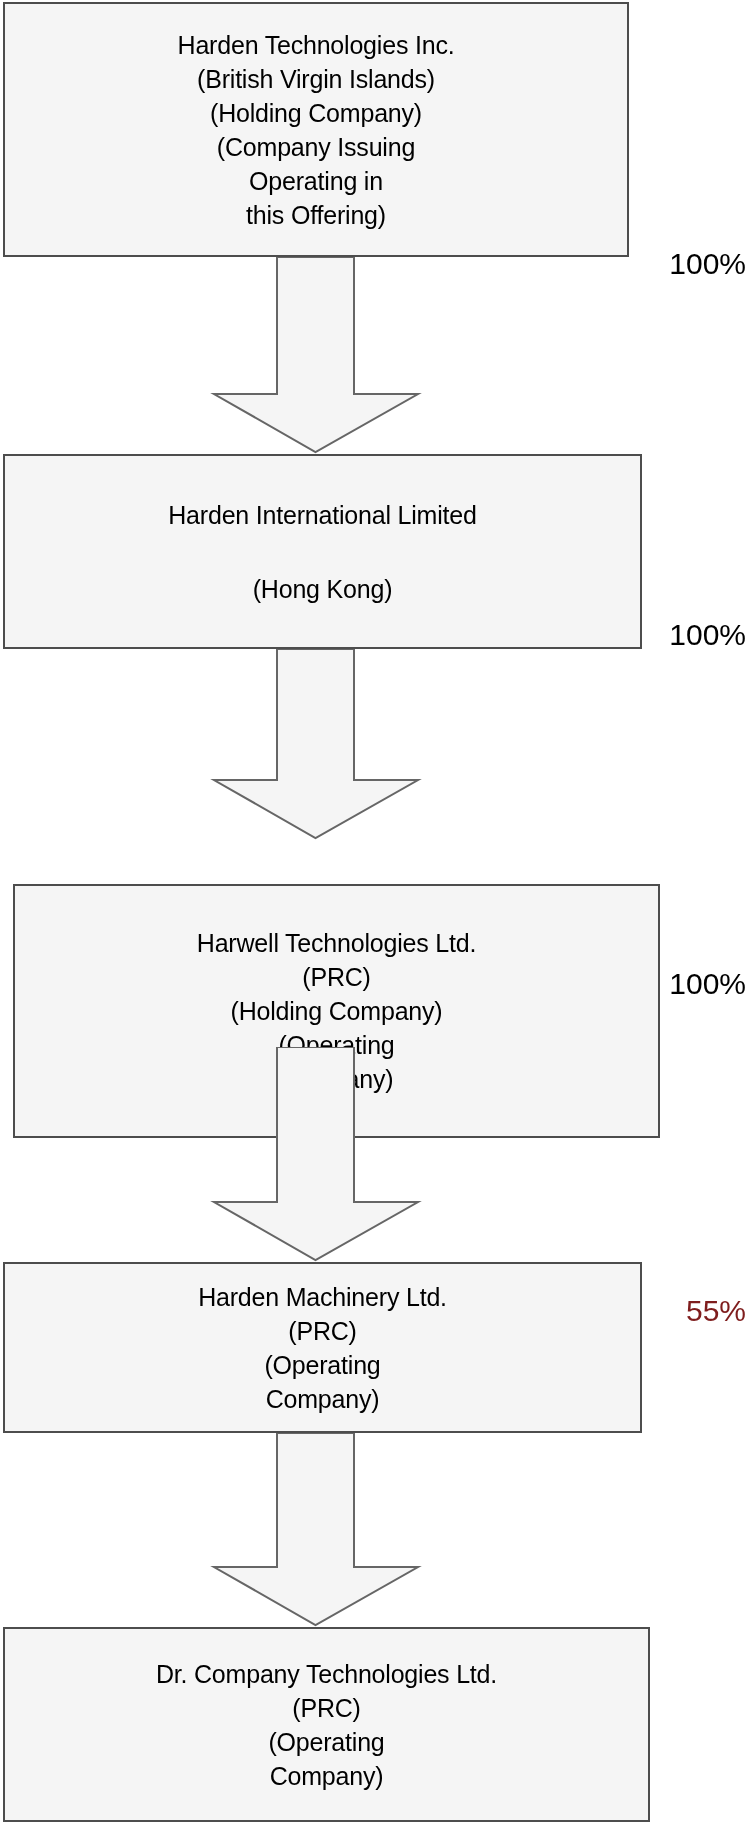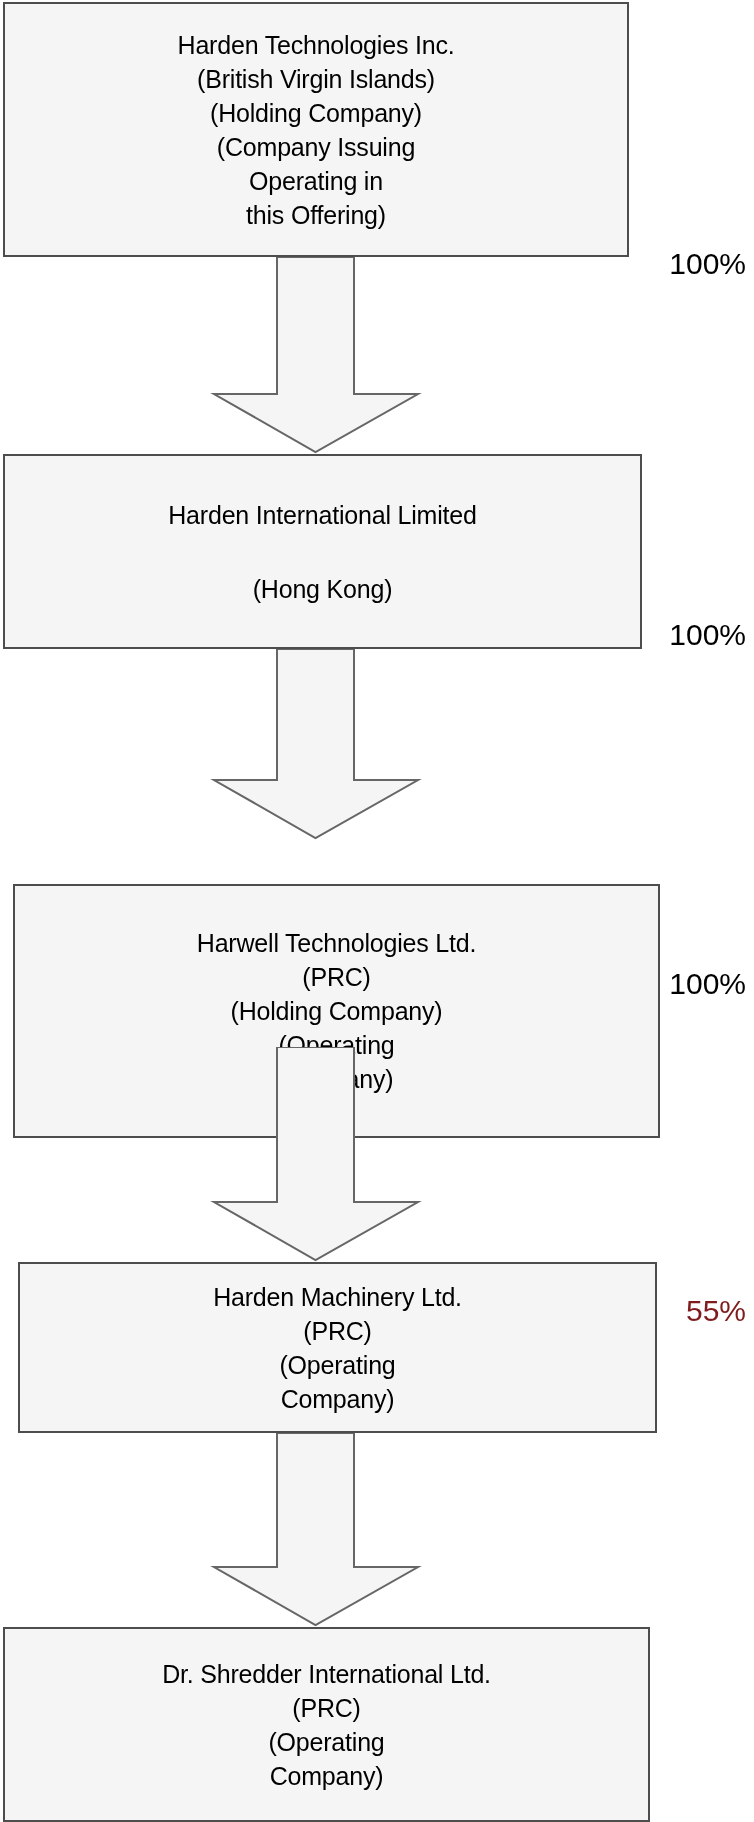--- a/index.html
+++ b/index.html
@@ -66,28 +66,28 @@
       <div class="entity-line" style="color: rgb(0, 0, 0);">Harden International Limited</div>
       <div class="entity-line" style="color: #000000;">(Hong Kong)</div>
     </div>
     <div class="entity-box" style="left: 3px; top: 884px; width: 647px; height: 254px; background: rgb(245, 245, 245); border-color: rgb(77, 77, 77); margin-left: 10px;">
       <div class="entity-line" style="color: rgb(0, 0, 0);">Harwell Technologies Ltd.</div>
       <div class="entity-line" style="color: rgb(0, 0, 0);">(PRC)</div>
       <div class="entity-line" style="color: rgb(0, 0, 0);">(Holding Company)</div>
       <div class="entity-line" style="color: rgb(0, 0, 0);">(Operating</div>
       <div class="entity-line" style="color: rgb(0, 0, 0);">Company)</div>
     </div>
-    <div class="entity-box" style="left: 18px; top: 1262px; width: 639px; height: 171px; background: rgb(245, 245, 245); border-color: rgb(77, 77, 77);">
+    <div class="entity-box" style="left: 3px; top: 1262px; width: 639px; height: 171px; background: rgb(245, 245, 245); border-color: rgb(77, 77, 77);">
       <div class="entity-line" style="color: rgb(0, 0, 0);">Harden Machinery Ltd.</div>
       <div class="entity-line" style="color: rgb(0, 0, 0);">(PRC)</div>
       <div class="entity-line" style="color: rgb(0, 0, 0);">(Operating</div>
       <div class="entity-line" style="color: rgb(0, 0, 0);">Company)</div>
     </div>
     <div class="entity-box" style="left: 3px; top: 1627px; width: 647px; height: 195px; background: rgb(245, 245, 245); border-color: rgb(77, 77, 77);">
-      <div class="entity-line" style="color: rgb(0, 0, 0);">Dr. Shredder International Ltd.</div>
+      <div class="entity-line" style="color: rgb(0, 0, 0);">Dr. Company Technologies Ltd.</div>
       <div class="entity-line" style="color: rgb(0, 0, 0);">(PRC)</div>
       <div class="entity-line" style="color: rgb(0, 0, 0);">(Operating</div>
       <div class="entity-line" style="color: rgb(0, 0, 0);">Company)</div>
     </div>
     <div class="arrow-wrap" style="left: 205px; top: 257px; width: 222px; height: 197px;">
       <svg width="222" height="197" viewBox="0 0 222 197">
         <polygon points="72,0 149,0 149,137 213,137 110.5,195 9,137 72,137" fill="#f5f5f5" stroke="#666666" stroke-width="2" stroke-linejoin="miter"></polygon>
       </svg>
     </div>
     <div class="pct-label" style="left: 640px; top: 250px; width: 106px; color: rgb(0, 0, 0);">100%</div>

